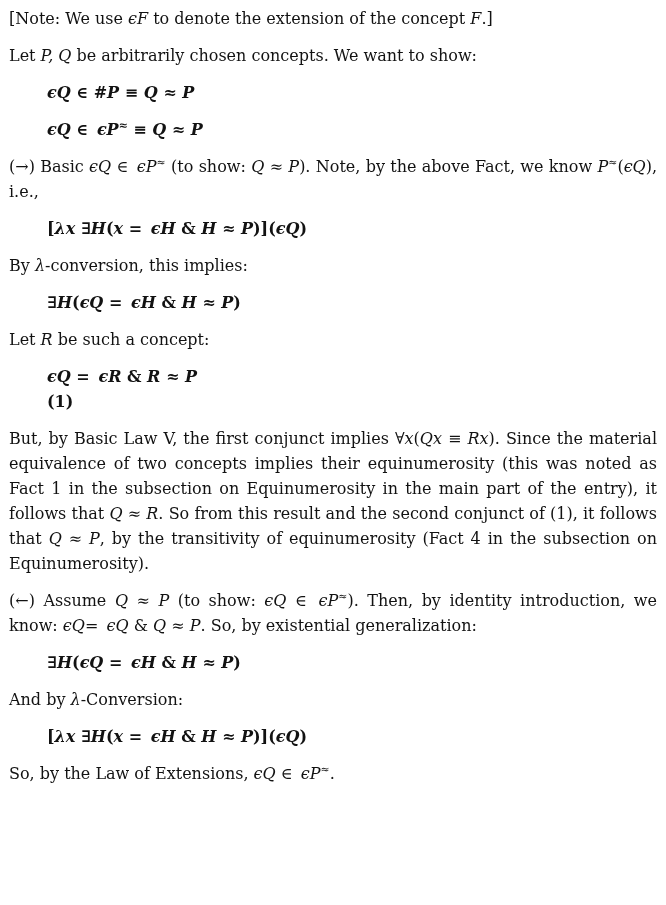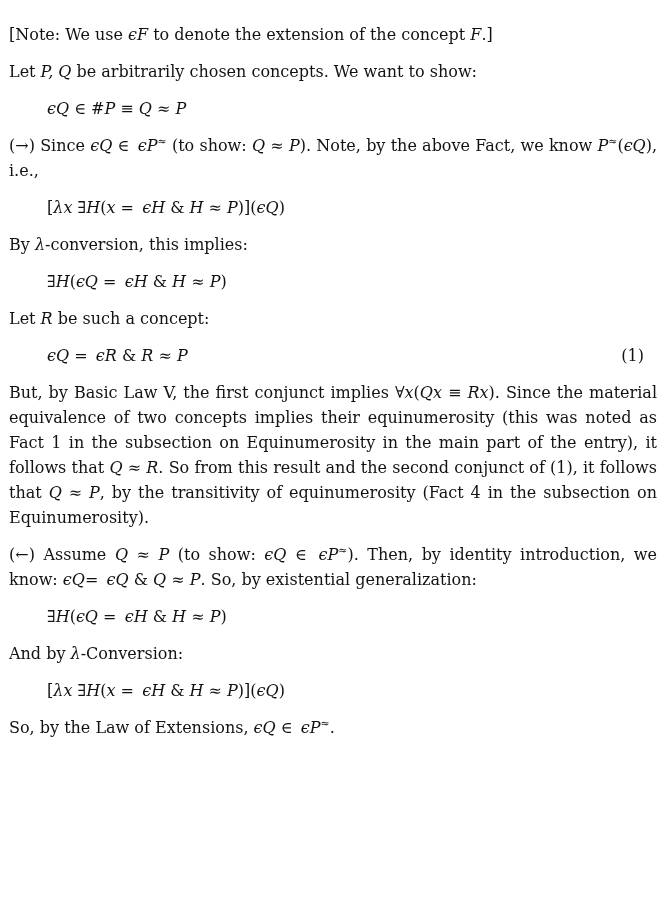--- a/index.html
+++ b/index.html
@@ -10,56 +10,58 @@
   body {
     width: 666px;
     height: 905px;
     overflow: hidden;
     font-family: "DejaVu Serif", serif;
     font-size: 16px;
     line-height: 25px;
     color: #121212;
   }
   .page {
-    padding: 22px 9px 8px 9px;
+    padding: 6px 9px 8px 9px;
   }
   .para {
     text-align: justify;
     margin: 0 0 12px 0;
   }
   .display {
-    margin: 0 12px 12px 0;
+    margin: 0 4px 12px 0;
     padding-left: 38px;
     white-space: nowrap;
+    font-weight: bold;
   }
   .display.with-eqno {
     display: flex;
-    justify-content: space-between;
     align-items: baseline;
     padding-right: 1px;
+    flex-direction: column;
   }
   .para:last-child {
     margin-bottom: 12px;
   }
   i { font-style: italic; }
   sup {
     font-size: 68%;
     line-height: 0;
     vertical-align: super;
   }
   .eqno { white-space: nowrap; }
 </style>
 </head>
 <body>
 
 <div class="page">
   <div class="para"><span>[Note: We use </span><i>ϵF</i><span> to denote the extension of the concept </span><i>F</i><span>.]</span></div>
   <div class="para"><span>Let </span><i>P, Q</i><span> be arbitrarily chosen concepts. We want to show:</span></div>
   <div class="display"><i>ϵQ</i><span> ∈ #</span><i>P</i><span> ≡ </span><i>Q</i><span> ≈ </span><i>P</i></div>
-  <div class="para"><span>(→) Since </span><i>ϵQ</i><span> ∈  </span><i>ϵP</i><sup>≈</sup><span> (to show: </span><i>Q</i><span> ≈ </span><i>P</i><span>). Note, by the above Fact, we know </span><i>P</i><sup>≈</sup><span>(</span><i>ϵQ</i><span>), i.e.,</span></div>
+  <div class="display"><i>ϵQ</i><span> ∈  </span><i>ϵP</i><sup>≈</sup><span> ≡ </span><i>Q</i><span> ≈ </span><i>P</i></div>
+  <div class="para"><span>(→) Basic </span><i>ϵQ</i><span> ∈  </span><i>ϵP</i><sup>≈</sup><span> (to show: </span><i>Q</i><span> ≈ </span><i>P</i><span>). Note, by the above Fact, we know </span><i>P</i><sup>≈</sup><span>(</span><i>ϵQ</i><span>), i.e.,</span></div>
   <div class="display"><span>[</span><i>λx</i><span> ∃</span><i>H</i><span>(</span><i>x</i><span> =  </span><i>ϵH</i><span> &amp; </span><i>H</i><span> ≈ </span><i>P</i><span>)](</span><i>ϵQ</i><span>)</span></div>
   <div class="para"><span>By </span><i>λ</i><span>-conversion, this implies:</span></div>
   <div class="display"><span>∃</span><i>H</i><span>(</span><i>ϵQ</i><span> =  </span><i>ϵH</i><span> &amp; </span><i>H</i><span> ≈ </span><i>P</i><span>)</span></div>
   <div class="para"><span>Let </span><i>R</i><span> be such a concept:</span></div>
   <div class="display with-eqno">
     <span><i>ϵQ</i><span> =  </span><i>ϵR</i><span> &amp; </span><i>R</i><span> ≈ </span><i>P</i></span>
     <span class="eqno">(1)</span>
   </div>
   <div class="para"><span>But, by Basic Law V, the first conjunct implies ∀</span><i>x</i><span>(</span><i>Qx</i><span> ≡ </span><i>Rx</i><span>). Since the material equivalence of two concepts implies their equinumerosity (this was noted as Fact 1 in the subsection on Equinumerosity in the main part of the entry), it follows that </span><i>Q</i><span> ≈ </span><i>R</i><span>. So from this result and the second conjunct of (1), it follows that </span><i>Q</i><span> ≈ </span><i>P</i><span>, by the transitivity of equinumerosity (Fact 4 in the subsection on Equinumerosity).</span></div>
   <div class="para"><span>(←) Assume </span><i>Q</i><span> ≈ </span><i>P</i><span> (to show: </span><i>ϵQ</i><span> ∈  </span><i>ϵP</i><sup>≈</sup><span>). Then, by identity introduction, we know: </span><i>ϵQ</i><span>=  </span><i>ϵQ</i><span> &amp; </span><i>Q</i><span> ≈ </span><i>P</i><span>. So, by existential generalization:</span></div>

